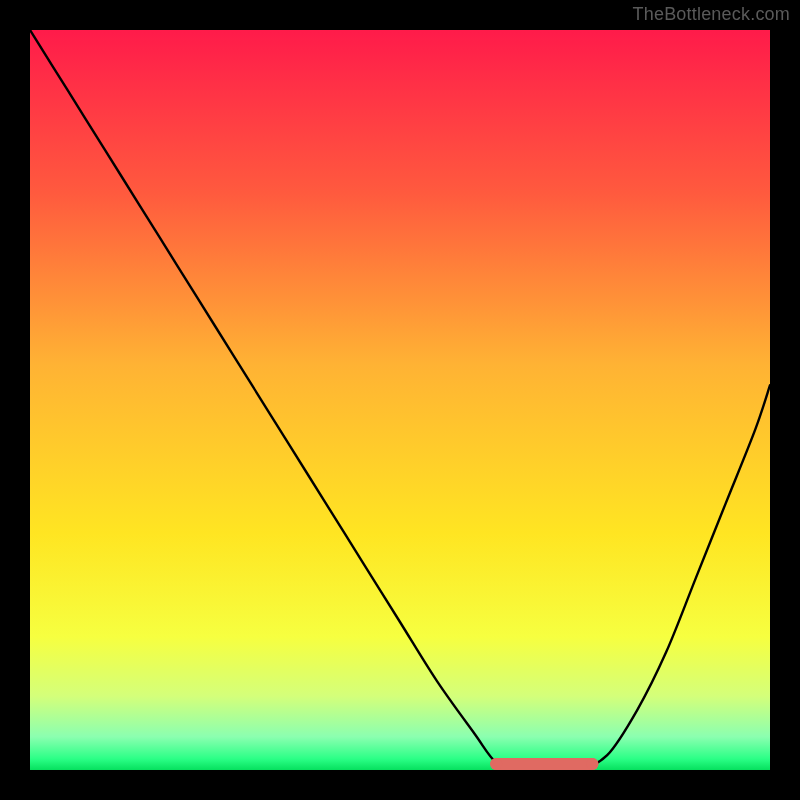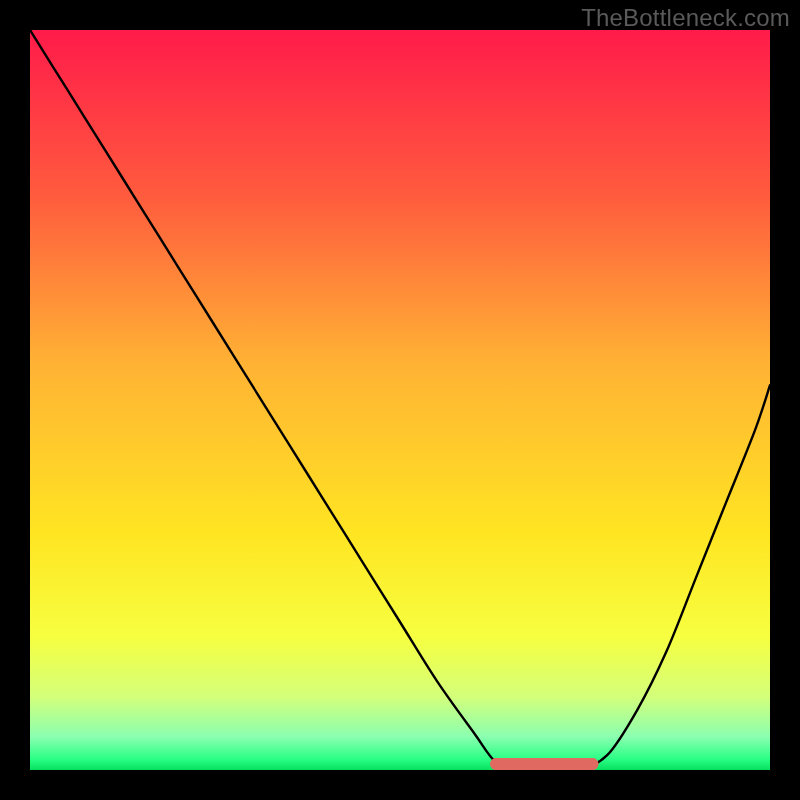--- a/index.html
+++ b/index.html
@@ -15,21 +15,21 @@
     position: relative;
     width: 800px;
     height: 800px;
     background: #000;
   }
   .watermark {
     position: absolute;
     top: 4px;
     right: 10px;
     color: #5a5a5a;
-    font-size: 24px;
+    font-size: 18px;
     font-weight: 500;
     letter-spacing: 0.2px;
     z-index: 20;
   }
   .plot-area {
     position: absolute;
     left: 30px;
     top: 30px;
     width: 740px;
     height: 740px;

